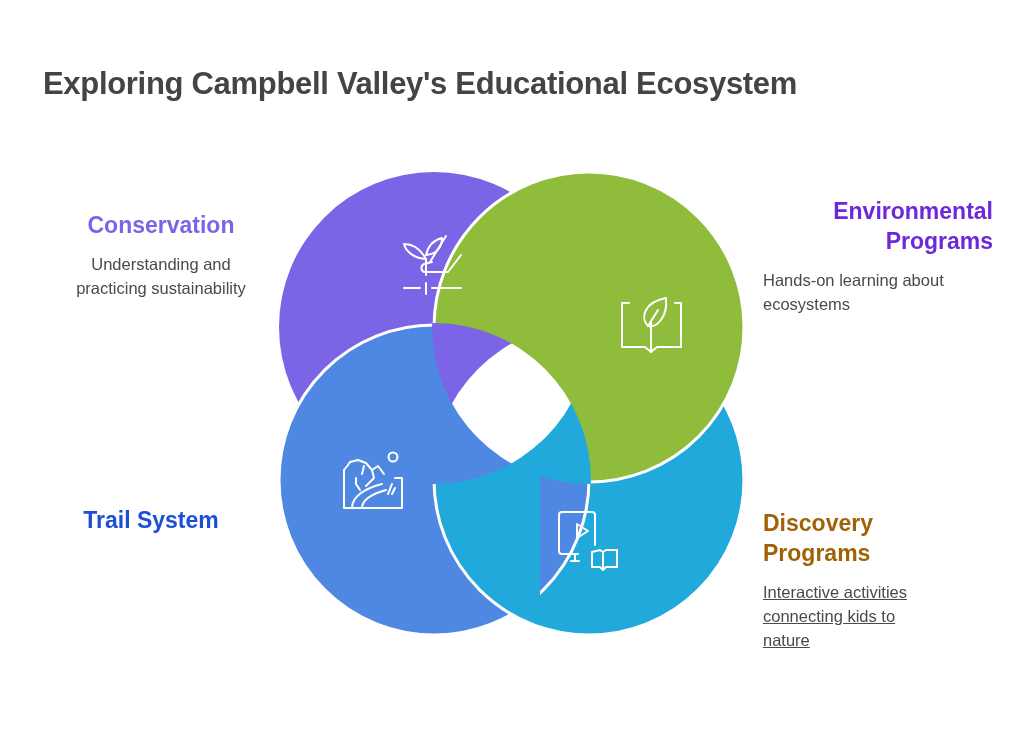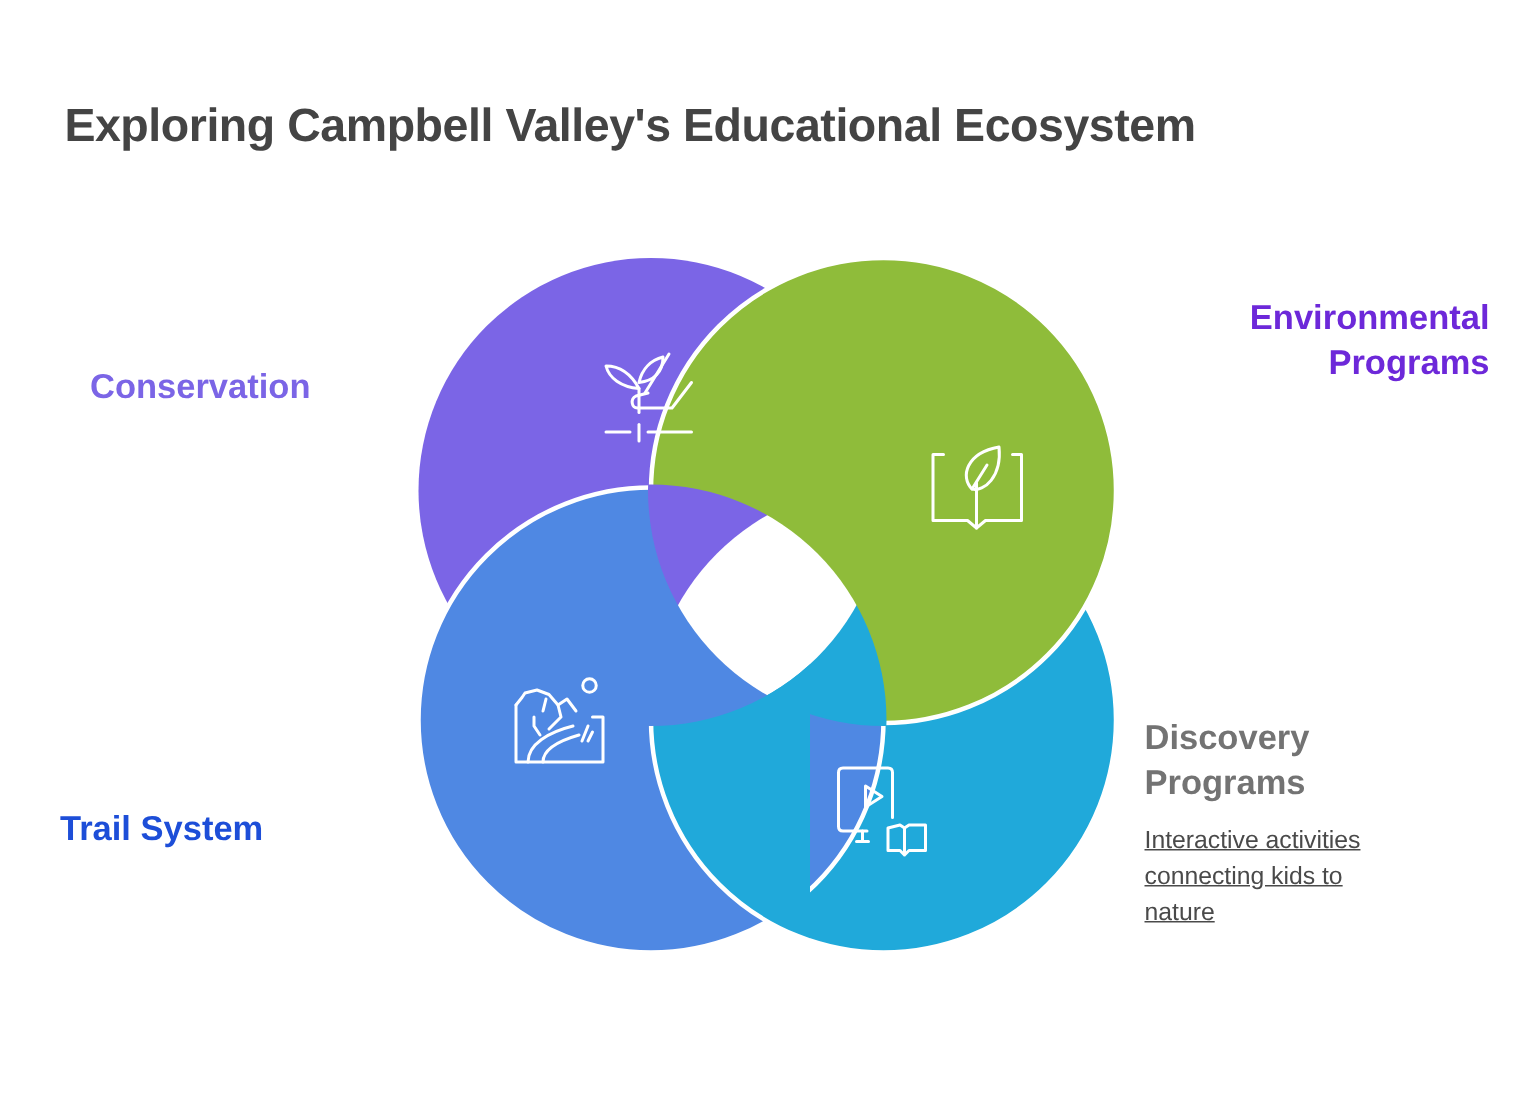--- a/index.html
+++ b/index.html
@@ -1,21 +1,21 @@
 <!DOCTYPE html>
 <html><head>
 <meta charset="utf-8">
 <style>
   html, body { margin:0; padding:0; background:#ffffff; }
   body { width:1024px; height:729px; position:relative; overflow:hidden; font-family:"Liberation Sans", sans-serif; }
   .title { position:absolute; left:0; width:840px; top:66px; text-align:center; font-size:31px; font-weight:bold; color:#444444; letter-spacing:-0.3px; }
   .label { position:absolute; }
   .label h2 { margin:0; font-size:23px; font-weight:bold; line-height:30px; }
   .label p { margin:12px 0 0 0; font-size:16.5px; color:#4a4a4a; line-height:24px; }
-  .right-align { text-align:left;margin-top:32px; }
+  .right-align { text-align:center; }
   #diagram { position:absolute; left:0; top:0; }
 </style>
 </head>
 <body>
 
 <div class="title">Exploring Campbell Valley's Educational Ecosystem</div>
 
 <svg id="diagram" width="1024" height="729" viewBox="0 0 1024 729">
   <defs>
     <mask id="m-purple">
@@ -92,32 +92,34 @@
   <g fill="none" stroke="#ffffff" stroke-width="2" stroke-linecap="round" stroke-linejoin="round">
     <path d="M595 545 L595 515 C595 513 594 512 592 512 L562 512 C560 512 559 513 559 515 L559 551 C559 553 560 554 562 554 L578 554"></path>
     <path d="M577 524 L577 538 L588 531 Z"></path>
     <path d="M575 554 L575 561 M571 561 L579 561"></path>
     <path d="M592 552 L592 567 L600 567 L603 570 L606 567 L617 567 L617 550 L606 550 L603 552 L600 550 Z M603 552 L603 570"></path>
   </g>
 </svg>
 
 <div class="label right-align" style="left:60px; top:210px; width:202px;">
   <h2 style="color:#7B65E6;">Conservation</h2>
+  <p>Understanding and practicing sustainability</p>
 </div>
 
 <div class="label" style="left:763px; top:196px; width:230px;">
   <h2 style="color:#6d28d9;text-align:right;">
     <span>Environmental</span><br>
     <span>Programs</span>
   </h2>
+  <p style="width:220px;">Hands-on learning about ecosystems</p>
 </div>
 
 <div class="label right-align" style="left:40px; top:505px; width:222px;">
   <h2 style="color:#1d4ed8;">Trail System</h2>
 </div>
 
 <div class="label" style="left:763px; top:476px; width:200px;">
-  <h2 style="color:#737373;">
+  <h2 style="color:#a16207;margin-top:32px;">
     <span>Discovery</span><br>
     <span>Programs</span>
   </h2>
   <p style="width:180px;text-decoration:underline;">Interactive activities connecting kids to nature</p>
 </div>
 
 </body></html>

